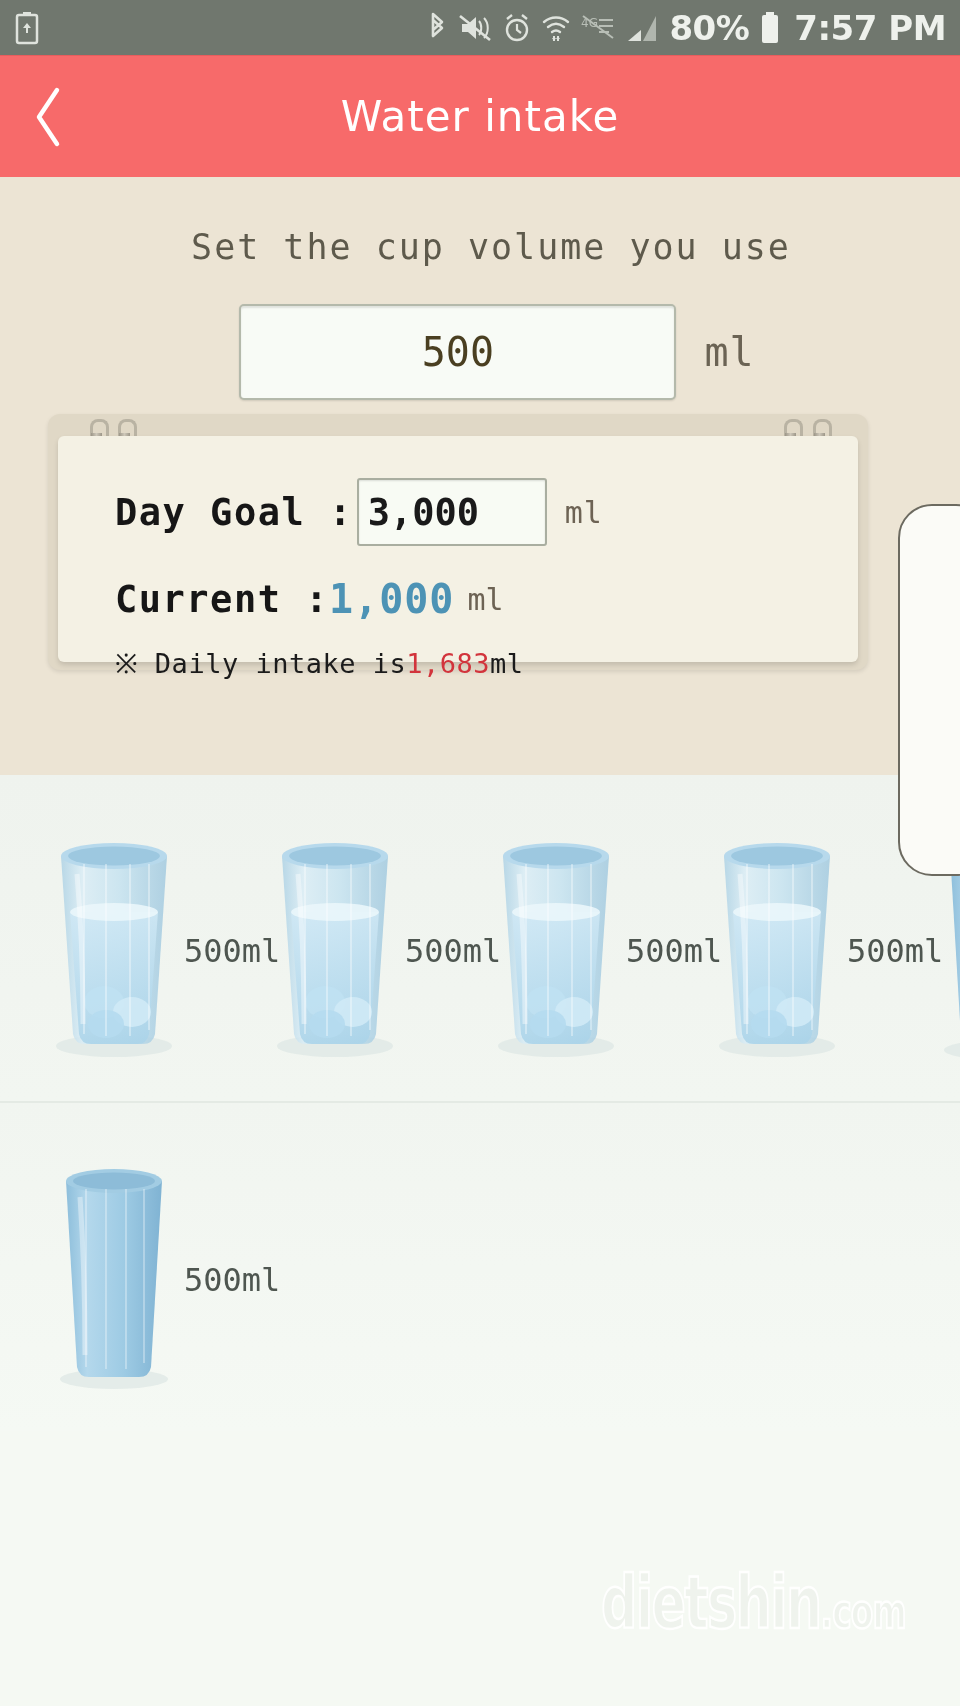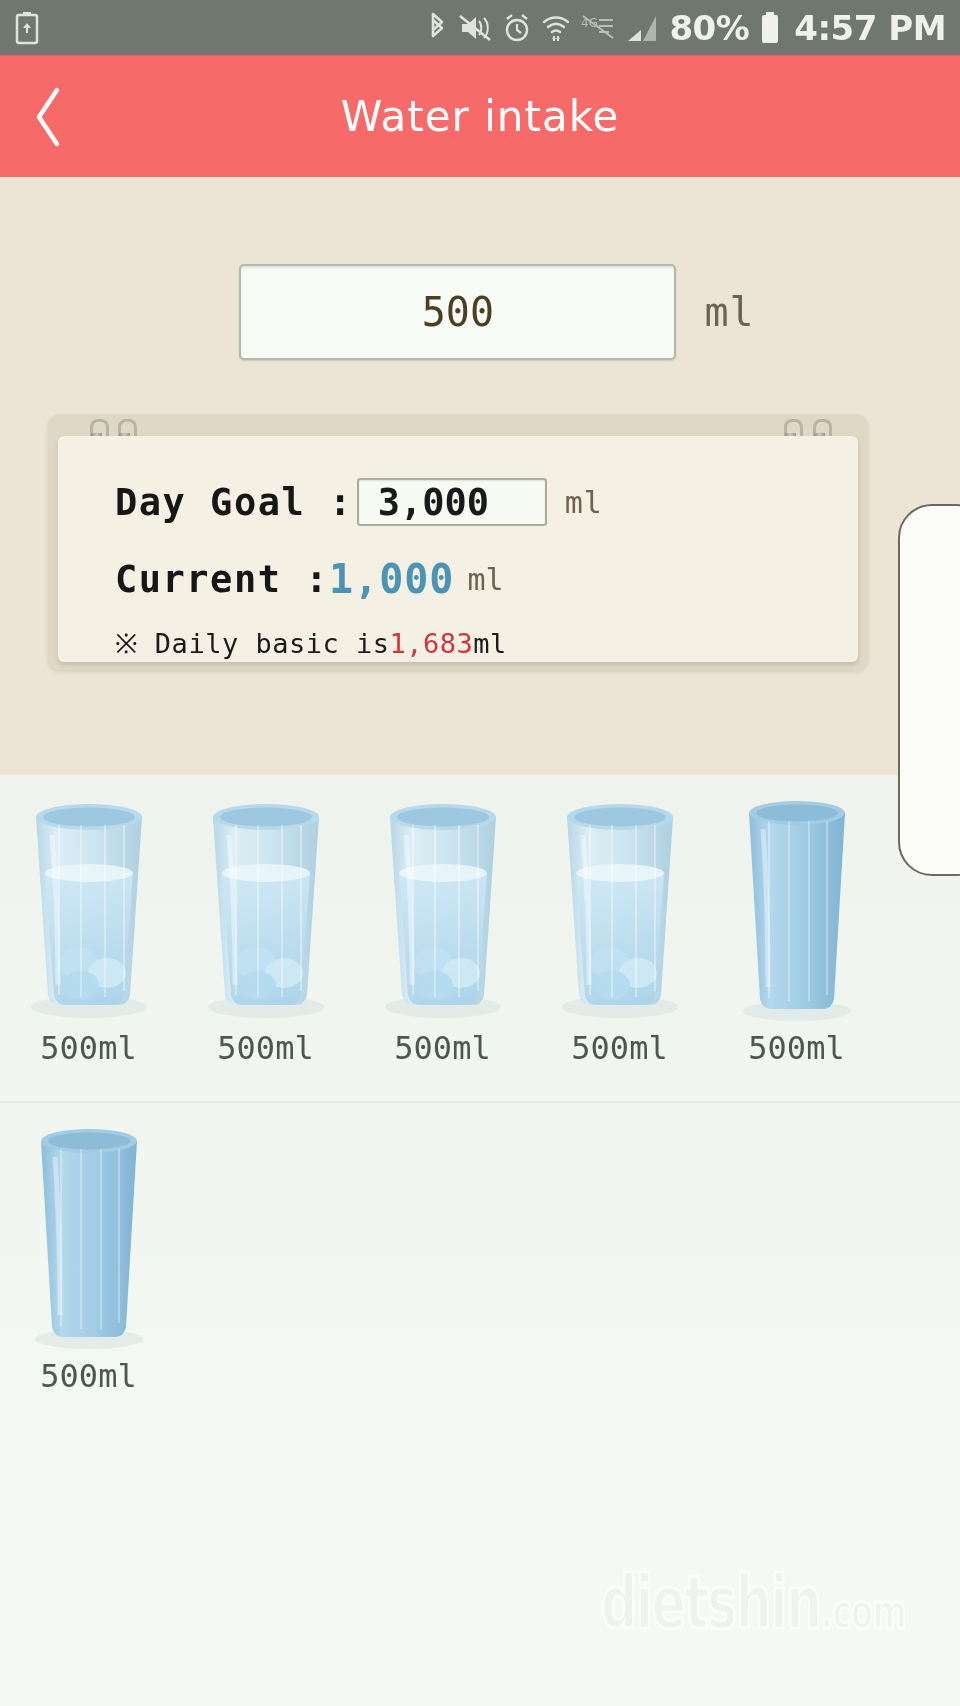--- a/index.html
+++ b/index.html
@@ -113,25 +113,25 @@
     width:11px; height:20px;
     background:linear-gradient(to right,#9d9789,#cec8ba,#9d9789);
     border-radius:0 0 5px 5px;
   }
 
   .note-line{ display:flex; align-items:center; }
   .nl-label{
     font-size:37px; color:#161616; font-weight:bold; letter-spacing:1.5px;
   }
   .goal-input{
-    width:190px; height:48px; margin-left:4px;
+    width:190px; height:68px; margin-left:4px;
     background:#f8fbf4; border:2px solid #a9aea0;
     border-radius:3px;
     display:flex; align-items:center;
-    padding-left:19px;
+    padding-left:9px;
     font-size:37px; color:#1a1a1a; font-weight:bold;
     box-shadow:0 1px 2px rgba(0,0,0,.12) inset;
     cursor:text;
   }
   .unit-sm{ font-size:30px; color:#6d6354; margin-left:18px; letter-spacing:1px; }
   .row-current{ margin-top:30px; }
   .cur-val{ font-size:40px; color:#4d93b5; font-weight:bold; letter-spacing:1px; }
   .unit-cur{ font-size:30px; color:#6d6354; margin-left:13px; }
   .note-foot{
     margin-top:22px; font-size:27px; color:#1b1b1b; letter-spacing:.5px;
@@ -151,23 +151,24 @@
   .glass-area{ width:960px; background:#eff4ee; }
   .glass-row{
     display:flex;
     height:328px;
     border-bottom:2px solid #e4eae4;
     background:linear-gradient(#eff3ee,#f2f6f1);
   }
   .glass-row.row2{ border-bottom:none; background:linear-gradient(#f1f5f0,#f5f9f4); }
   .glass-cell{
     width:177px;
-    display:flex; flex-direction:column; align-items:center;
+    display:flex; flex-direction:row; align-items:center;
     padding-top:20px;
     cursor:pointer;
+    margin-left:44px;
   }
   .glass-cell.empty-slot{ cursor:default; }
   .glass-svg{ display:block; }
   .glass-label{
     margin-top:6px;
     font-size:32px; color:#4e5650; letter-spacing:0px;
   }
 
   
   .watermark{
@@ -238,37 +239,38 @@
           <path d="M17 28l13 0 0-25z" fill="#b0b6ae"></path>
         </svg>
     </span>
     <span class="sb-pct">80%</span>
     <span class="sb-ico">
       <svg width="20" height="34" viewBox="0 0 20 34">
           <rect x="2" y="4" width="16" height="28" rx="2" fill="#eef1ec"></rect>
           <rect x="6" y="1" width="8" height="4" fill="#eef1ec"></rect>
         </svg>
     </span>
-    <span class="sb-time">4:57 PM</span>
+    <span class="sb-time">7:57 PM</span>
   </div>
 </div>
 
 <div class="appbar">
   <div class="back-btn">
     <span>
       <svg width="34" height="62" viewBox="0 0 34 62">
           <path d="M26 4L8 31l18 27" fill="none" stroke="#ffffff" stroke-width="4.5" stroke-linecap="round" stroke-linejoin="round"></path>
         </svg>
     </span>
   </div>
   <div class="appbar-title">Water intake</div>
 </div>
 
 <div class="beige">
 
+  <div class="setcup-label">Set the cup volume you use</div>
 
   <div class="cupvol-row">
     <div class="cupvol-input" placeholder="500">500</div>
     <div class="cupvol-unit">ml</div>
   </div>
 
   <div class="edge-card"></div>
 
   <div class="notewrap">
     <div class="note-back"></div>
@@ -288,21 +290,21 @@
         <span class="unit-sm">ml</span>
       </div>
 
       <div class="note-line row-current">
         <span class="nl-label">Current :</span>
         <span class="cur-val">1,000</span>
         <span class="unit-cur">ml</span>
       </div>
 
       <div class="note-foot">
-        <span>※</span><span> Daily basic is</span><span class="red">1,683</span><span>ml</span>
+        <span>※</span><span> Daily intake is</span><span class="red">1,683</span><span>ml</span>
       </div>
     </div>
   </div>
 </div>
 
 <div class="glass-area">
   <div class="glass-row" id="grow0">
       <div class="glass-cell">
         <span>
           <svg class="glass-svg" width="140" height="228" viewBox="0 0 140 228">

